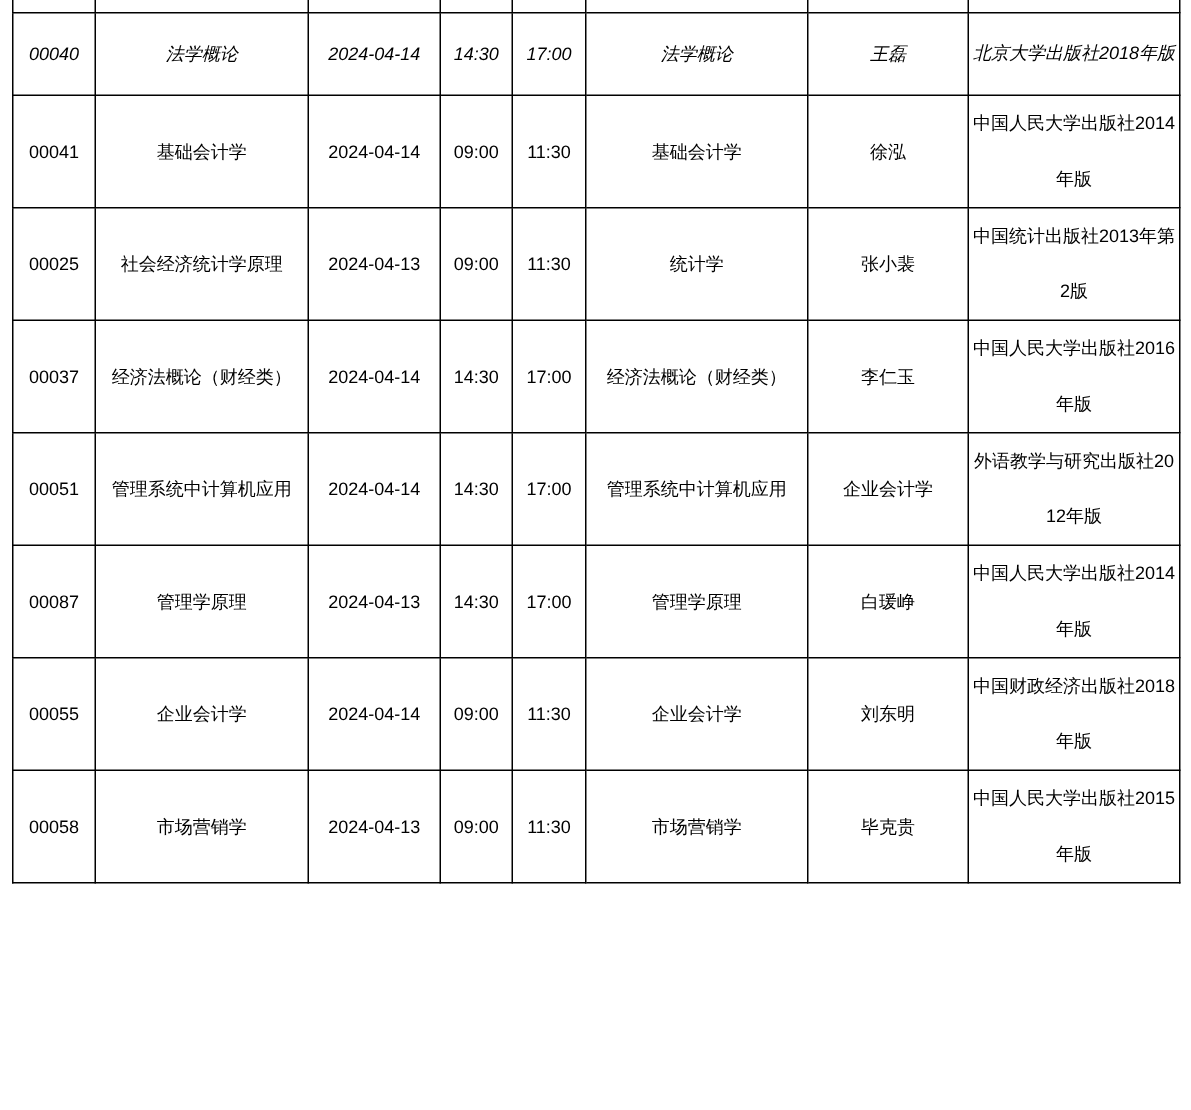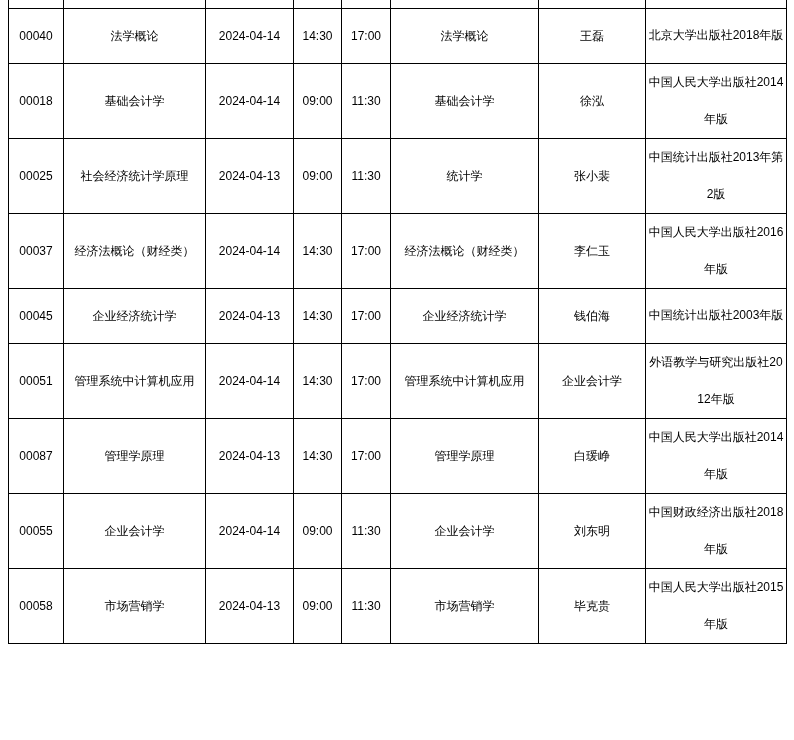--- a/index.html
+++ b/index.html
@@ -58,32 +58,32 @@
         <tr class="partial" style="height: 18px;">
           <td></td>
           <td></td>
           <td></td>
           <td></td>
           <td></td>
           <td></td>
           <td></td>
           <td></td>
         </tr>
-        <tr style="height: 55px;">
+        <tr style="height: 55px; font-style: italic;">
           <td>00040</td>
           <td>法学概论</td>
           <td>2024-04-14</td>
           <td>14:30</td>
           <td>17:00</td>
           <td>法学概论</td>
           <td>王磊</td>
           <td class="pub">北京大学出版社2018年版</td>
         </tr>
         <tr style="height: 75px;">
-          <td>00018</td>
+          <td>00041</td>
           <td>基础会计学</td>
           <td>2024-04-14</td>
           <td>09:00</td>
           <td>11:30</td>
           <td>基础会计学</td>
           <td>徐泓</td>
           <td class="pub">中国人民大学出版社2014年版</td>
         </tr>
         <tr style="height: 73px;">
           <td>00025</td>
@@ -97,30 +97,20 @@
         </tr>
         <tr style="height: 73px;">
           <td>00037</td>
           <td>经济法概论（财经类）</td>
           <td>2024-04-14</td>
           <td>14:30</td>
           <td>17:00</td>
           <td>经济法概论（财经类）</td>
           <td>李仁玉</td>
           <td class="pub">中国人民大学出版社2016年版</td>
-        </tr>
-        <tr style="height: 55px;">
-          <td>00045</td>
-          <td>企业经济统计学</td>
-          <td>2024-04-13</td>
-          <td>14:30</td>
-          <td>17:00</td>
-          <td>企业经济统计学</td>
-          <td>钱伯海</td>
-          <td class="pub">中国统计出版社2003年版</td>
         </tr>
         <tr style="height: 75px;">
           <td>00051</td>
           <td>管理系统中计算机应用</td>
           <td>2024-04-14</td>
           <td>14:30</td>
           <td>17:00</td>
           <td>管理系统中计算机应用</td>
           <td>企业会计学</td>
           <td class="pub">外语教学与研究出版社2012年版</td>

